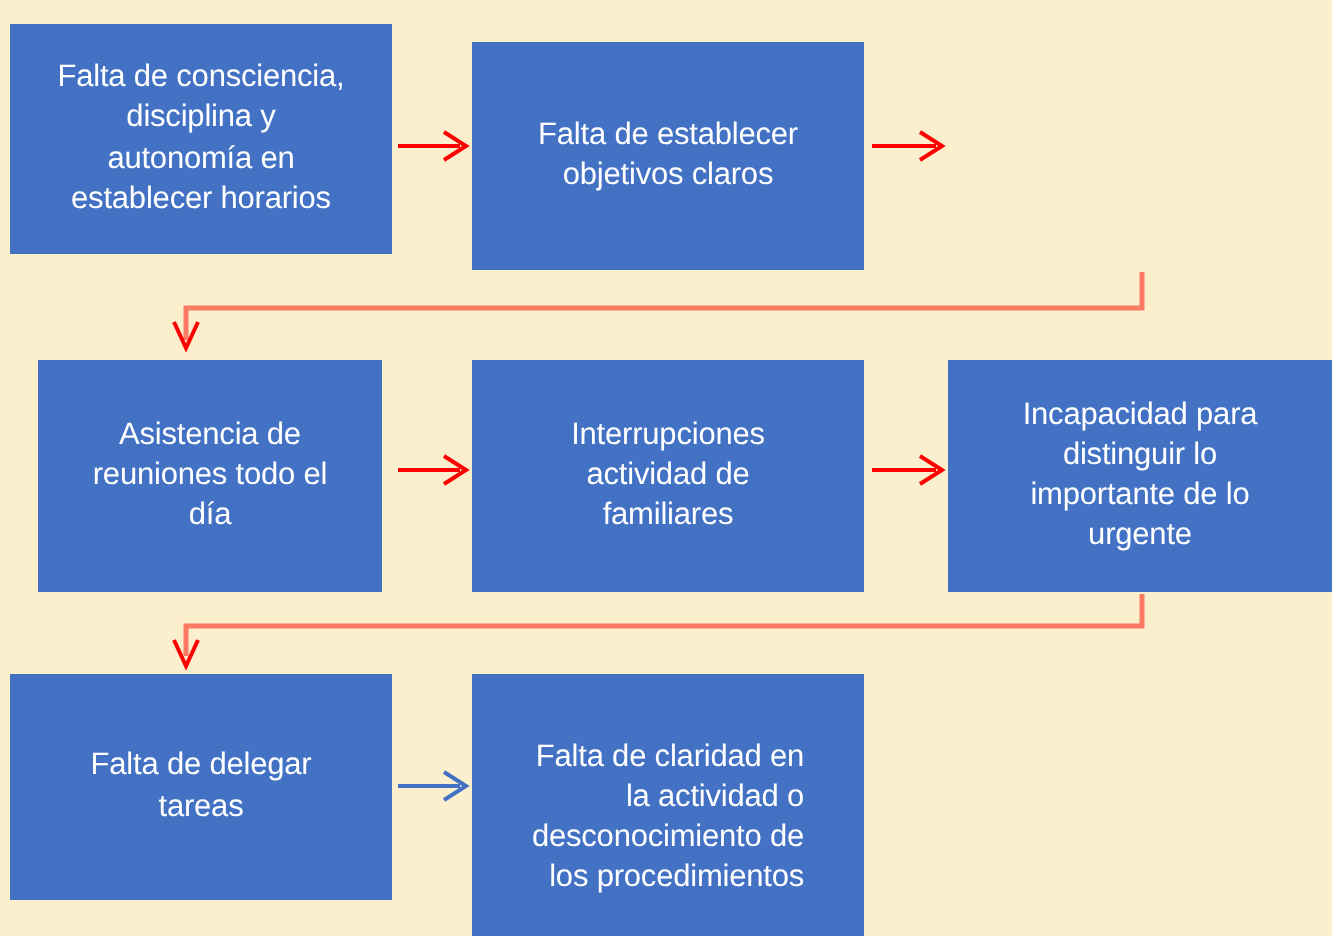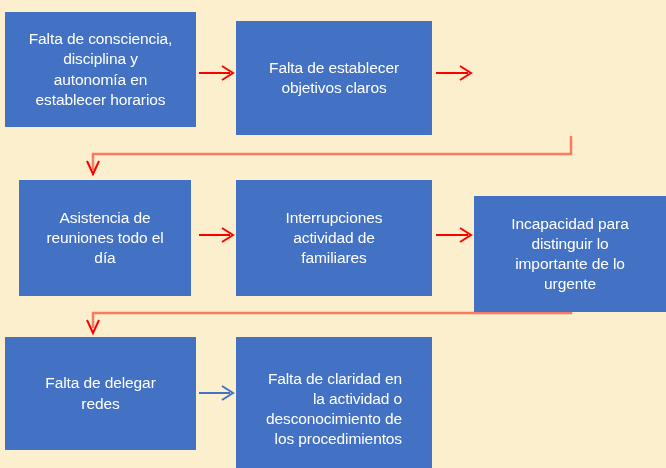--- a/index.html
+++ b/index.html
@@ -34,21 +34,21 @@
     white-space: pre-line;
     letter-spacing: -0.1px;
   }
   
   #n1 { left: 5px;   top: 12px;  width: 191px; height: 115px; }
   #n2 { left: 236px; top: 21px;  width: 196px; height: 114px; }
   #n3 { left: 474px; top: 21px;  width: 192px; height: 114px; }
   
   #n4 { left: 5px;   top: 180px; width: 172px; height: 116px; margin-left: 14px; }
   #n5 { left: 236px; top: 180px; width: 196px; height: 116px; }
-  #n6 { left: 474px; top: 196px; width: 192px; height: 116px; }
+  #n6 { left: 474px; top: 180px; width: 192px; height: 116px; }
   
   #n7 { left: 5px;   top: 337px; width: 191px; height: 113px; }
   #n8 { left: 236px; top: 337px; width: 196px; height: 144px; text-align: right; }
 
   
   #wires {
     position: absolute;
     left: 0; top: 0;
     width: 666px; height: 468px;
     pointer-events: none;
@@ -109,19 +109,19 @@
 día</div>
   <div class="node" id="n5">Interrupciones
 actividad de
 familiares</div>
   <div class="node" id="n6">Incapacidad para
 distinguir lo
 importante de lo
 urgente</div>
 
   <div class="node" id="n7">Falta de delegar
-redes</div>
+tareas</div>
   <div class="node" id="n8">Falta de claridad en
 la actividad o
 desconocimiento de
 los procedimientos</div>
 
 </div>
 
 </body></html>

